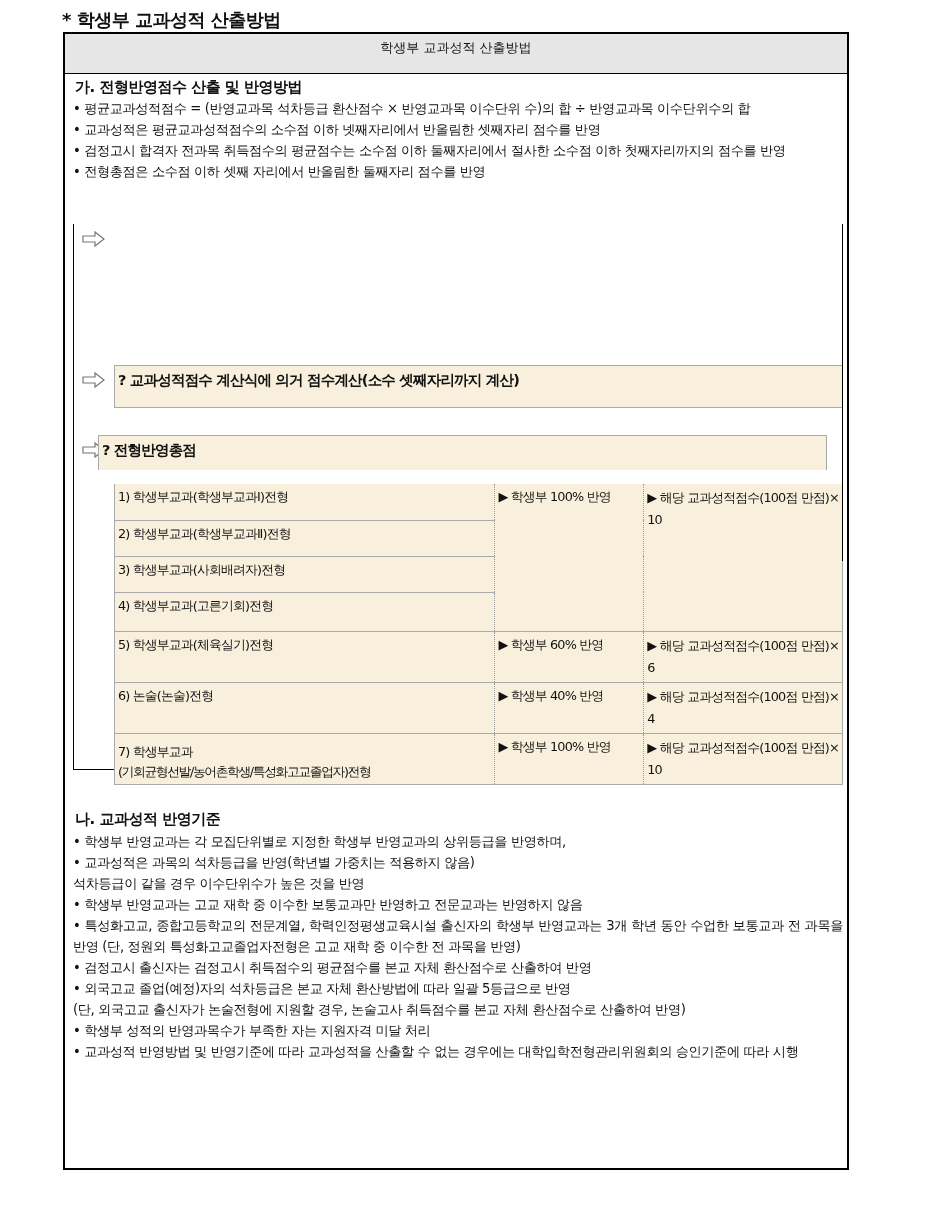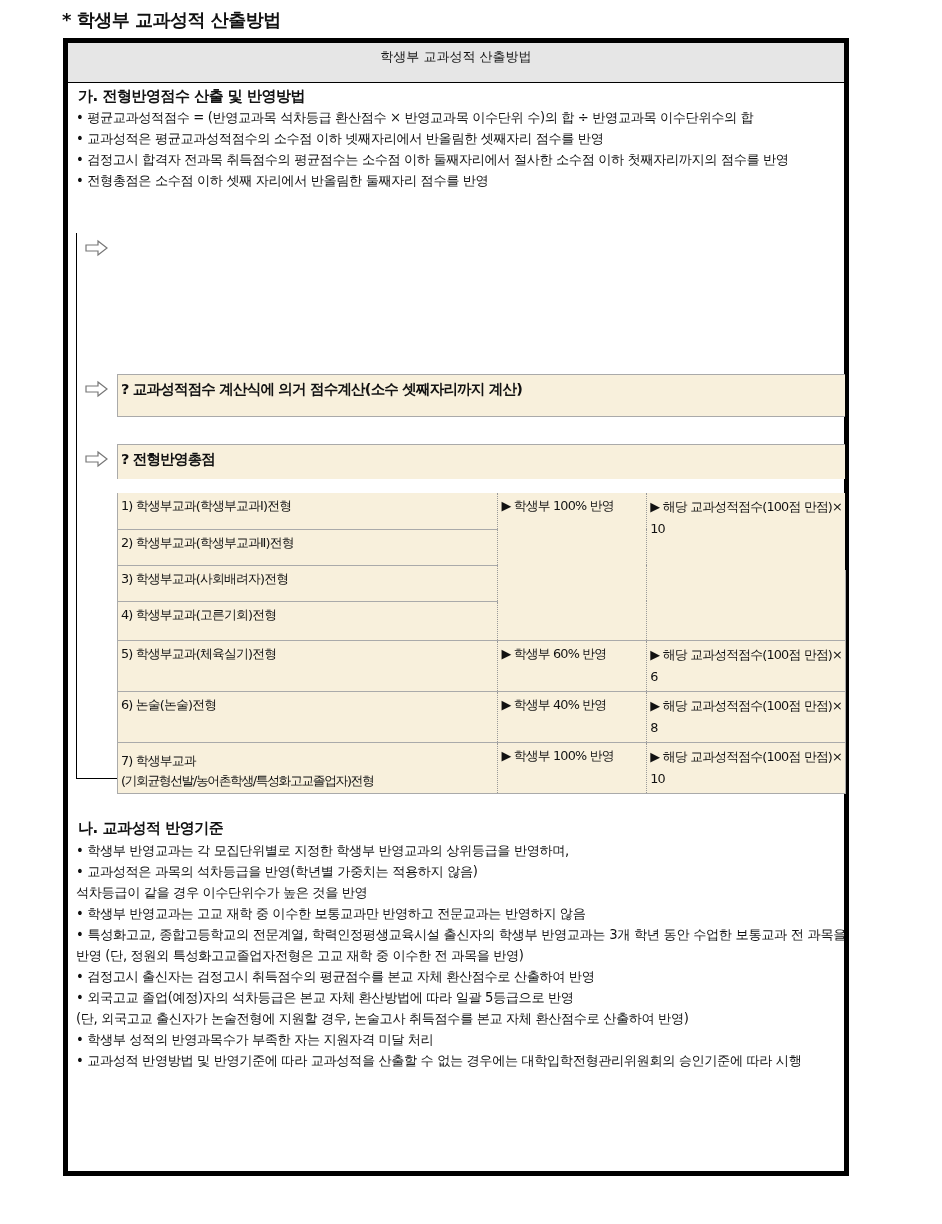--- a/index.html
+++ b/index.html
@@ -7,21 +7,21 @@
       width: 942px; height: 1224px; position: relative;
       font-family: "DejaVu Sans", "Liberation Sans", sans-serif;
       color: #111;
     }
     .page-title {
       position: absolute; left: 62px; top: 8px;
       font-size: 18px; font-weight: bold; letter-spacing: -0.5px;
     }
     .frame {
       position: absolute; left: 63px; top: 32px; width: 786px; height: 1138px;
-      border: 5px solid #000000; box-sizing: border-box; margin-top: 6px;
+      border: 2px solid #000000; box-sizing: border-box;
     }
     .frame-header {
       height: 40px; background: #e6e6e6; border-bottom: 1px solid #000;
       text-align: center; font-size: 13px; padding-top: 5px; box-sizing: border-box;
     }
     .section-title {
       position: absolute; left: 10px; font-size: 15px; font-weight: bold; letter-spacing: -0.5px;
     }
     .bullets {
       position: absolute; left: 8px; width: 770px;
@@ -88,21 +88,21 @@
       <path d="M1 6 H13 V2 L22 9 L13 16 V12 H1 Z" fill="none" stroke="#777" stroke-width="1.2"></path>
     </svg>
     <div class="beige" style="left:40px; top:141px; width:729px; height:43px;">
       <div class="panel-title">? 교과성적점수 계산식에 의거 점수계산(소수 셋째자리까지 계산)</div>
     </div>
     <div class="vr" style="top:184px; height:27px;"></div>
 
     <svg class="arrow" style="top:217px;" viewBox="0 0 24 18">
       <path d="M1 6 H13 V2 L22 9 L13 16 V12 H1 Z" fill="none" stroke="#777" stroke-width="1.2"></path>
     </svg>
-    <div class="beige" style="left:40px; top:211px; width:729px; height:35px; border-bottom:none;">
+    <div class="beige" style="left:24px; top:211px; width:729px; height:35px; border-bottom:none;">
       <div class="panel-title">? 전형반영총점</div>
     </div>
 
     <table class="score" style="top:260px; border-left:1px solid #aaa; border-right:1px solid #aaa;">
       <tbody>
           <tr style="height:36px;">
         <td class="c1">1) 학생부교과(학생부교과Ⅰ)전형</td>
         <td class="c2" rowspan="4">▶ 학생부 100% 반영</td>
         <td class="c3" rowspan="4">▶  해당 교과성적점수(100점 만점)× 10</td>
       </tr>
@@ -116,21 +116,21 @@
         <td class="c1">4) 학생부교과(고른기회)전형</td>
       </tr>
       <tr style="height:51px;">
         <td class="c1">5) 학생부교과(체육실기)전형</td>
         <td class="c2">▶ 학생부 60% 반영</td>
         <td class="c3">▶  해당 교과성적점수(100점 만점)× 6</td>
       </tr>
       <tr style="height:51px;">
         <td class="c1">6) 논술(논술)전형</td>
         <td class="c2">▶ 학생부 40% 반영</td>
-        <td class="c3">▶  해당 교과성적점수(100점 만점)× 8</td>
+        <td class="c3">▶  해당 교과성적점수(100점 만점)× 4</td>
       </tr>
       <tr style="height:51px;">
         <td class="c1" style="line-height:20px; padding-top:8px;">
           <div>7) 학생부교과</div>
           <div style="letter-spacing:-1.4px;">(기회균형선발/농어촌학생/특성화고교졸업자)전형</div>
         </td>
         <td class="c2">▶ 학생부 100% 반영</td>
         <td class="c3">▶  해당 교과성적점수(100점 만점)× 10</td>
       </tr>
     </tbody>

